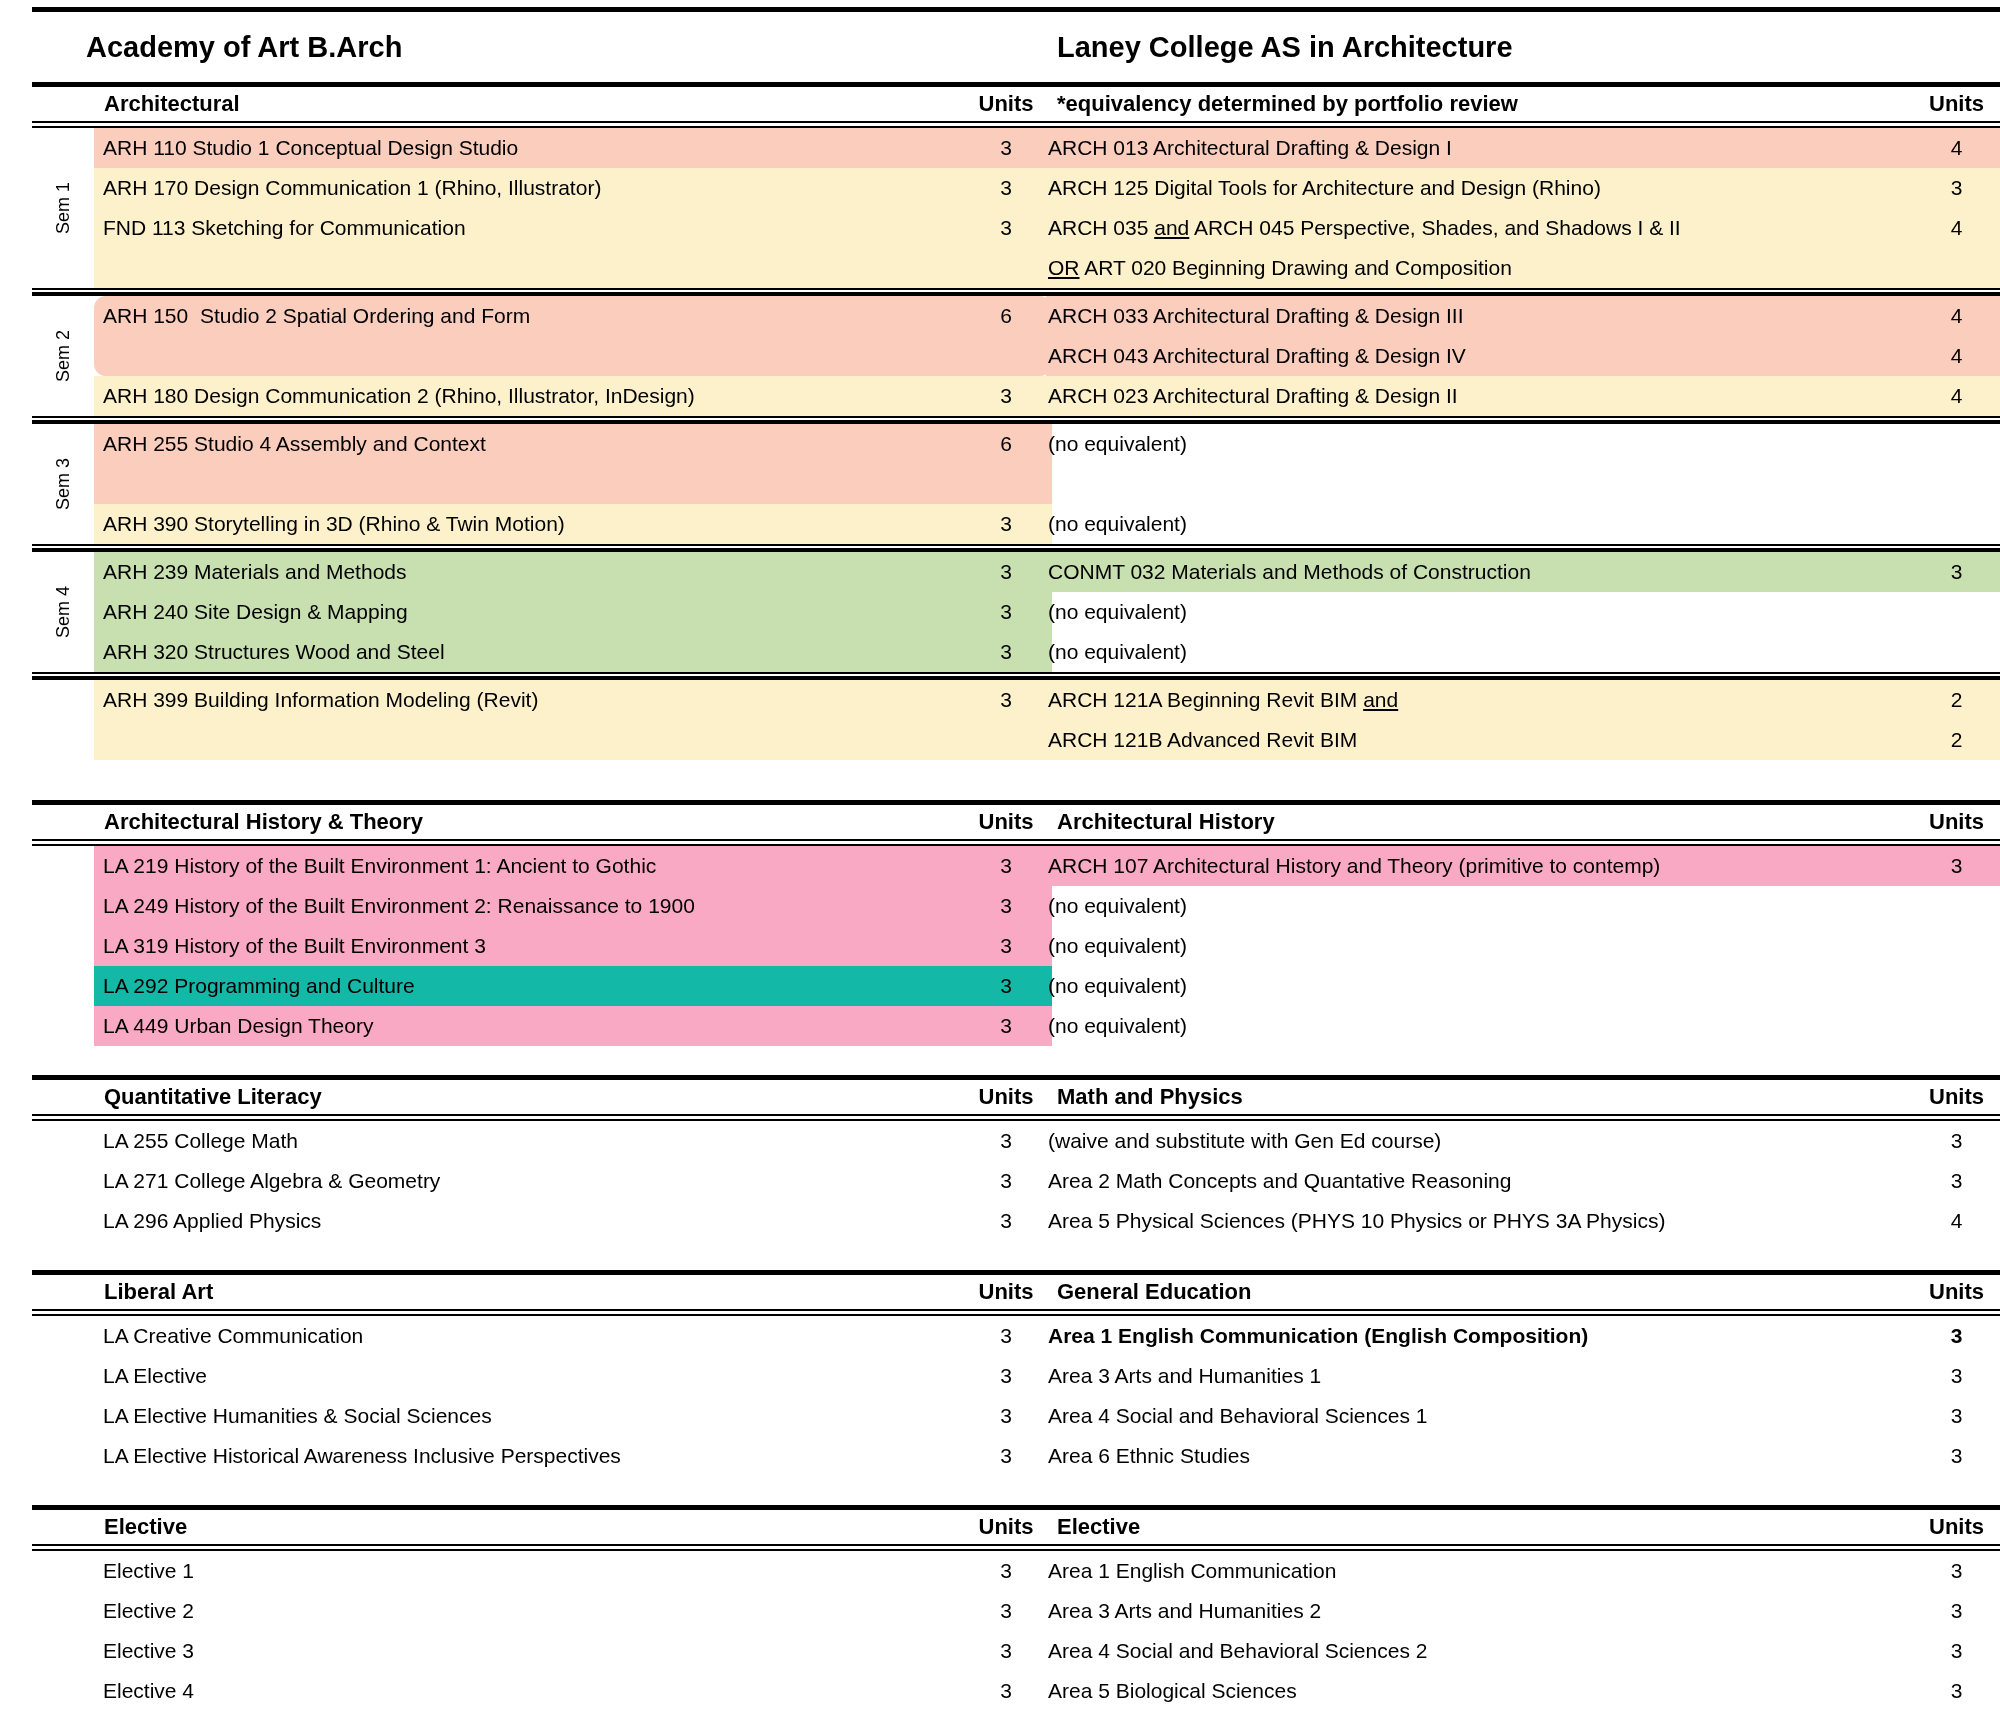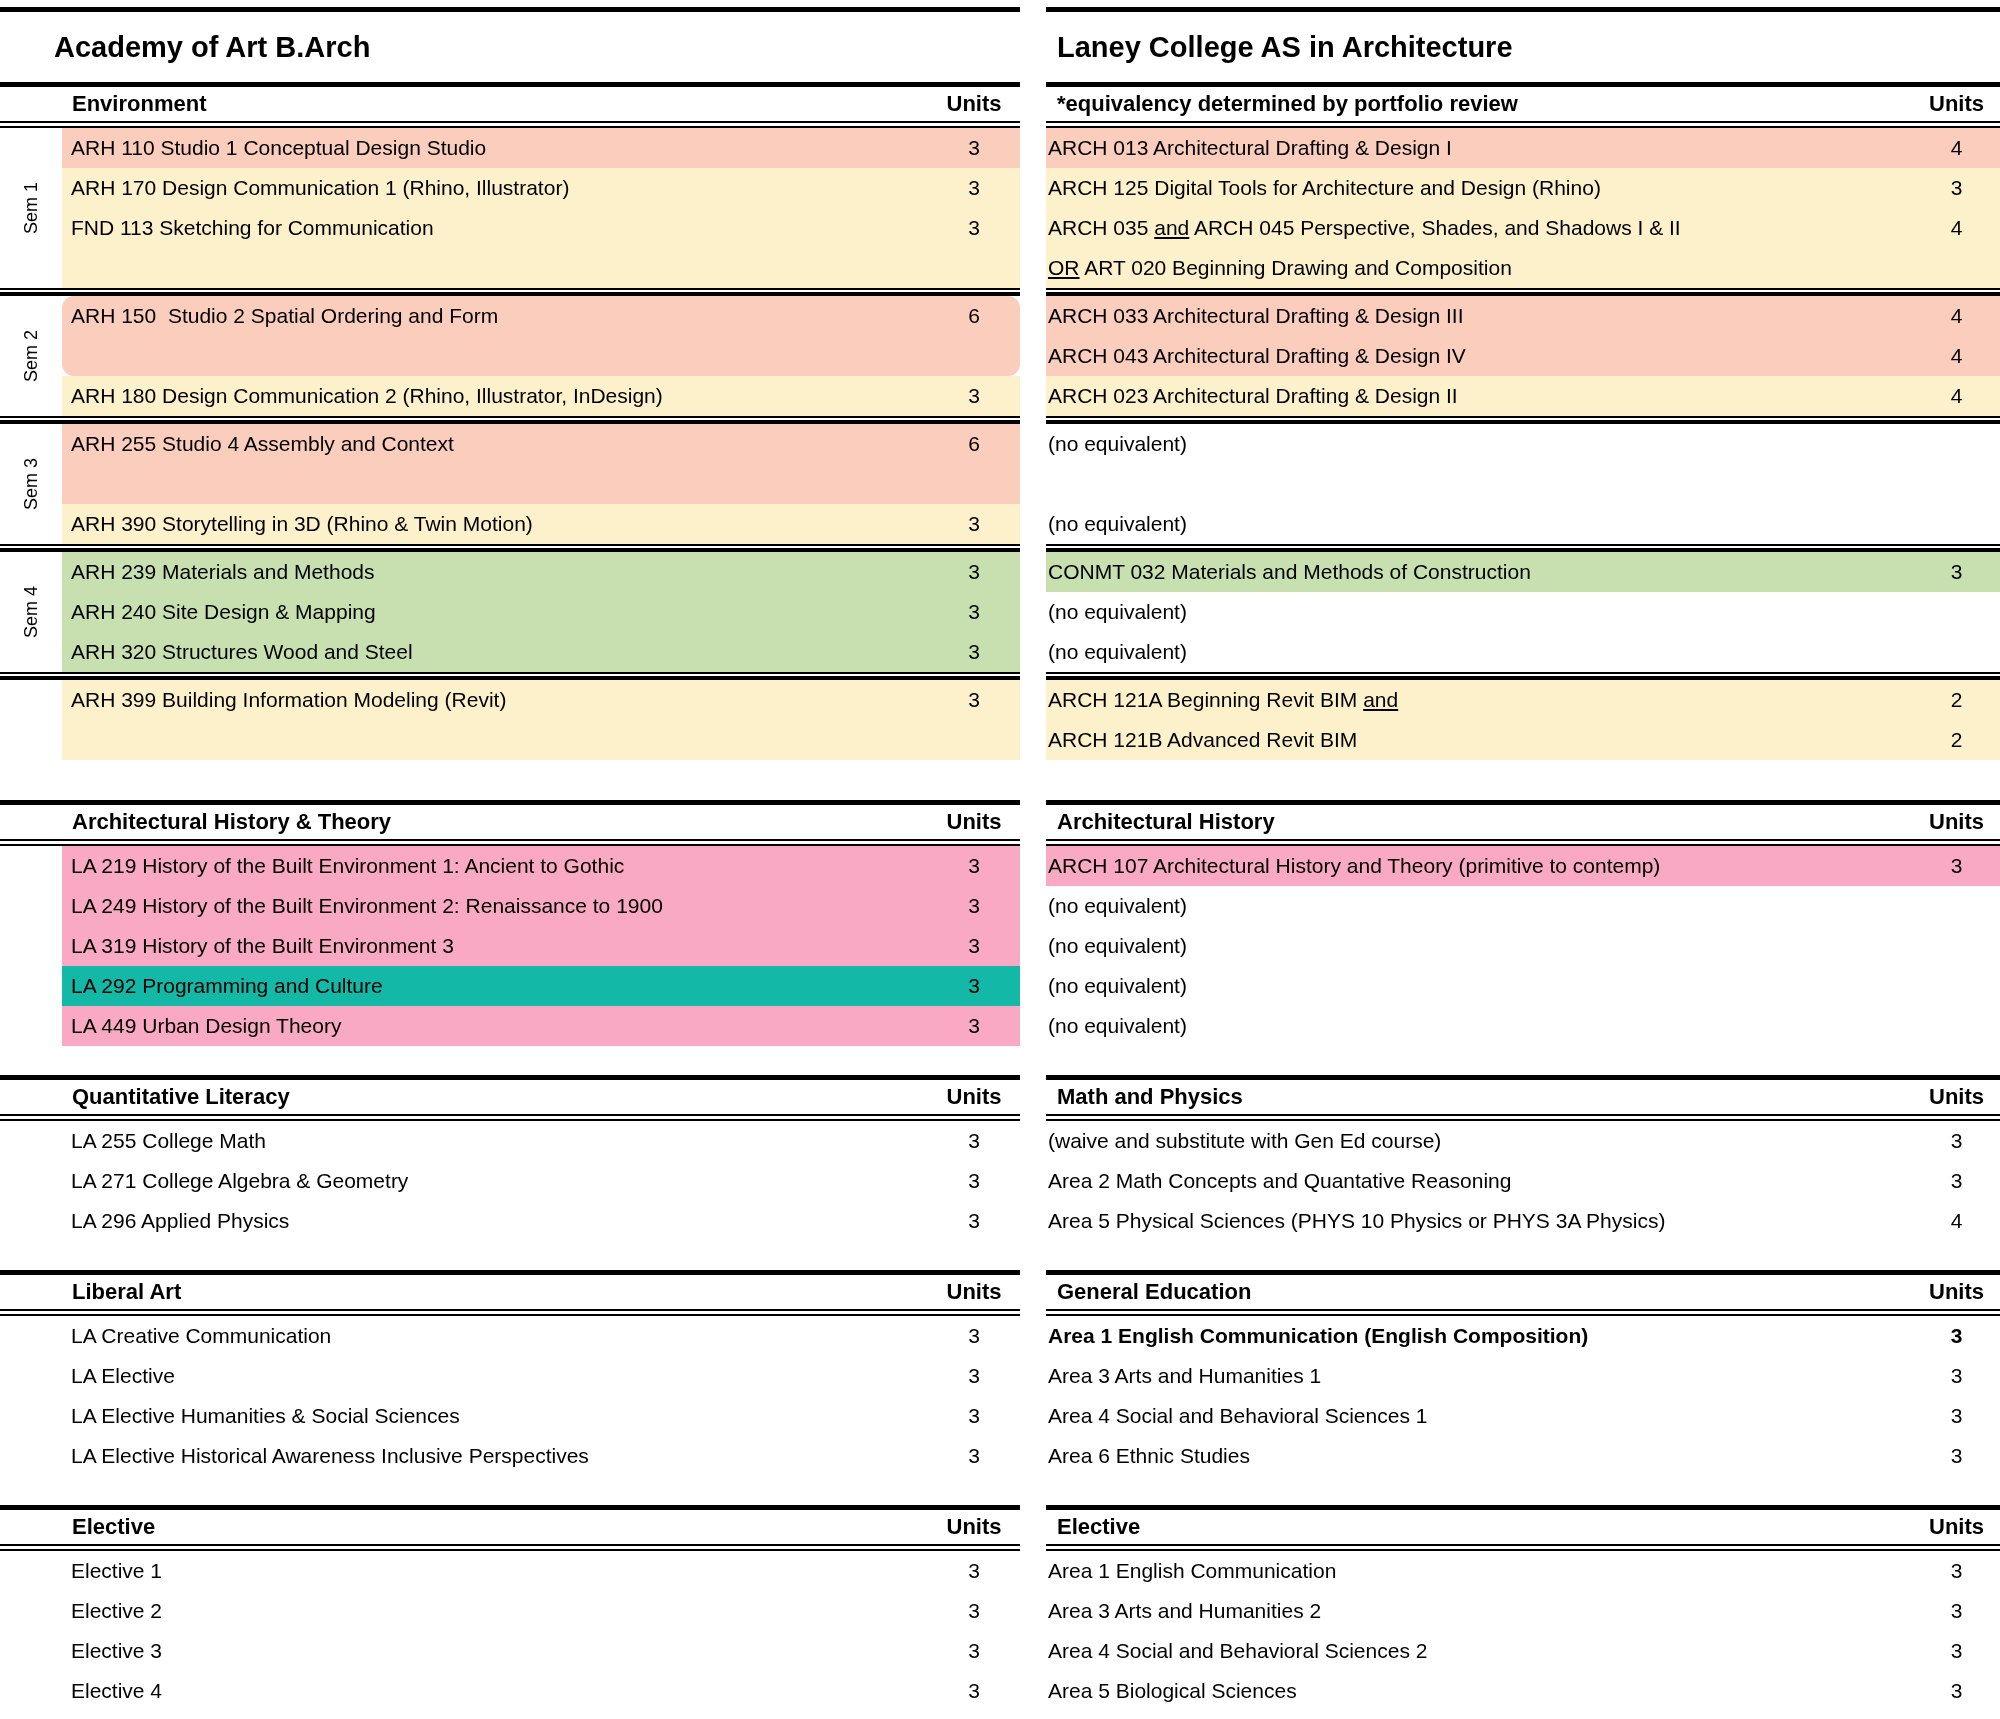--- a/index.html
+++ b/index.html
@@ -1,20 +1,20 @@
 <!DOCTYPE html>
 <html><head>
 <meta charset="utf-8">
 <title>Course Equivalency Sheet</title>
 <style>
   html,body{margin:0;padding:0;background:#fff;}
   .page{position:relative;width:2000px;height:1719px;background:#ffffff;
         font-family:"Liberation Sans",sans-serif;color:#000;overflow:hidden;}
   .tbl{position:absolute;top:0;}
-  .tbl-left{left:0;width:1020px;}
+  .tbl-left{left:0;width:1020px;padding-left:32px;}
   .tbl-right{left:1046px;width:954px;}
   .toprule{height:5px;background:#000;margin-top:7px;}
   .title{height:70px;display:flex;align-items:center;font-weight:bold;font-size:29px;white-space:pre;}
   .tbl-left .title{padding-left:54px;}
   .tbl-right .title{padding-left:11px;}
   .sec-header{box-sizing:border-box;height:46px;border-top:5px solid #000;border-bottom:7px double #000;
               display:flex;align-items:center;font-weight:bold;font-size:22px;}
   .sec-title{flex:1;overflow:hidden;white-space:pre;}
   .tbl-left .sec-title{padding-left:72px;}
   .tbl-right .sec-title{padding-left:11px;}
@@ -43,21 +43,21 @@
 </head>
 <body>
 
 <div class="page">
 
   <section class="tbl tbl-left">
     <div class="toprule"></div>
     <div class="title">Academy of Art B.Arch</div>
     <div class="sections">
         <div class="sec-header">
-          <div class="sec-title">Environment</div>
+          <div class="sec-title">Architectural</div>
           <div class="sec-units">Units</div>
         </div>
         <div class="group">
           <div class="gutter-label">
             <span>Sem 1</span>
           </div>
           <div class="row">
             <div class="cells" style="background: rgb(250, 205, 188);">
               <div class="course-name"><span>ARH 110 Studio 1 Conceptual Design Studio</span></div>
               <div class="course-units">3</div>

